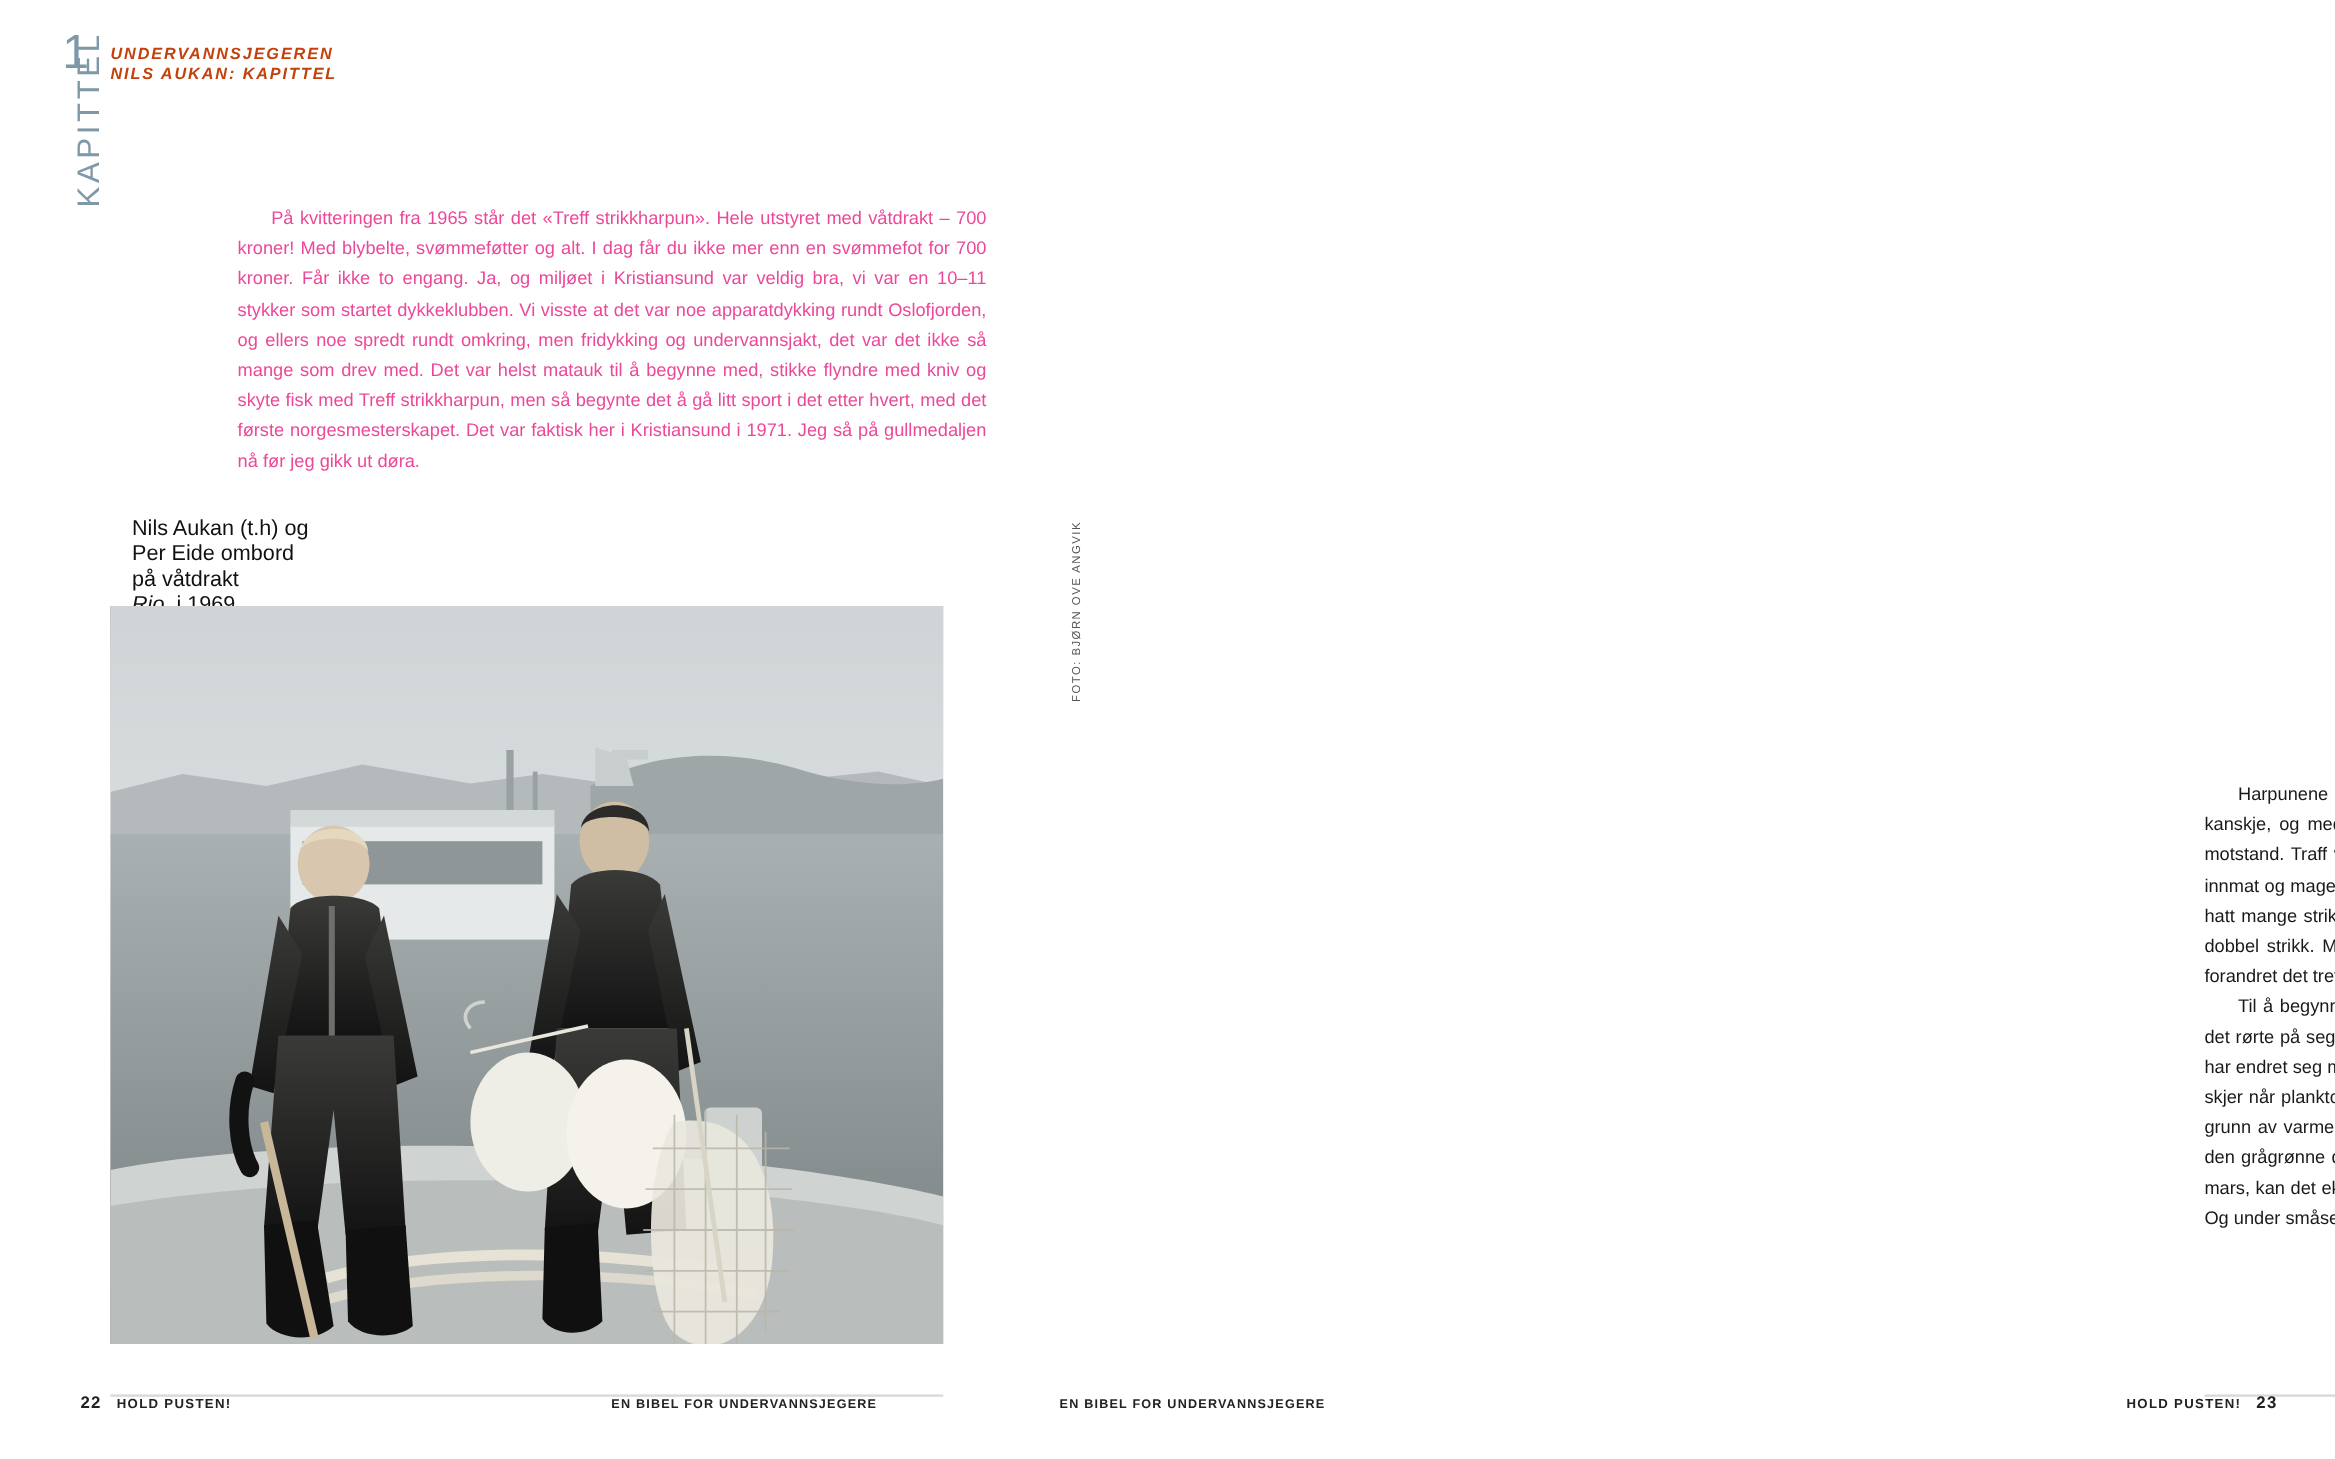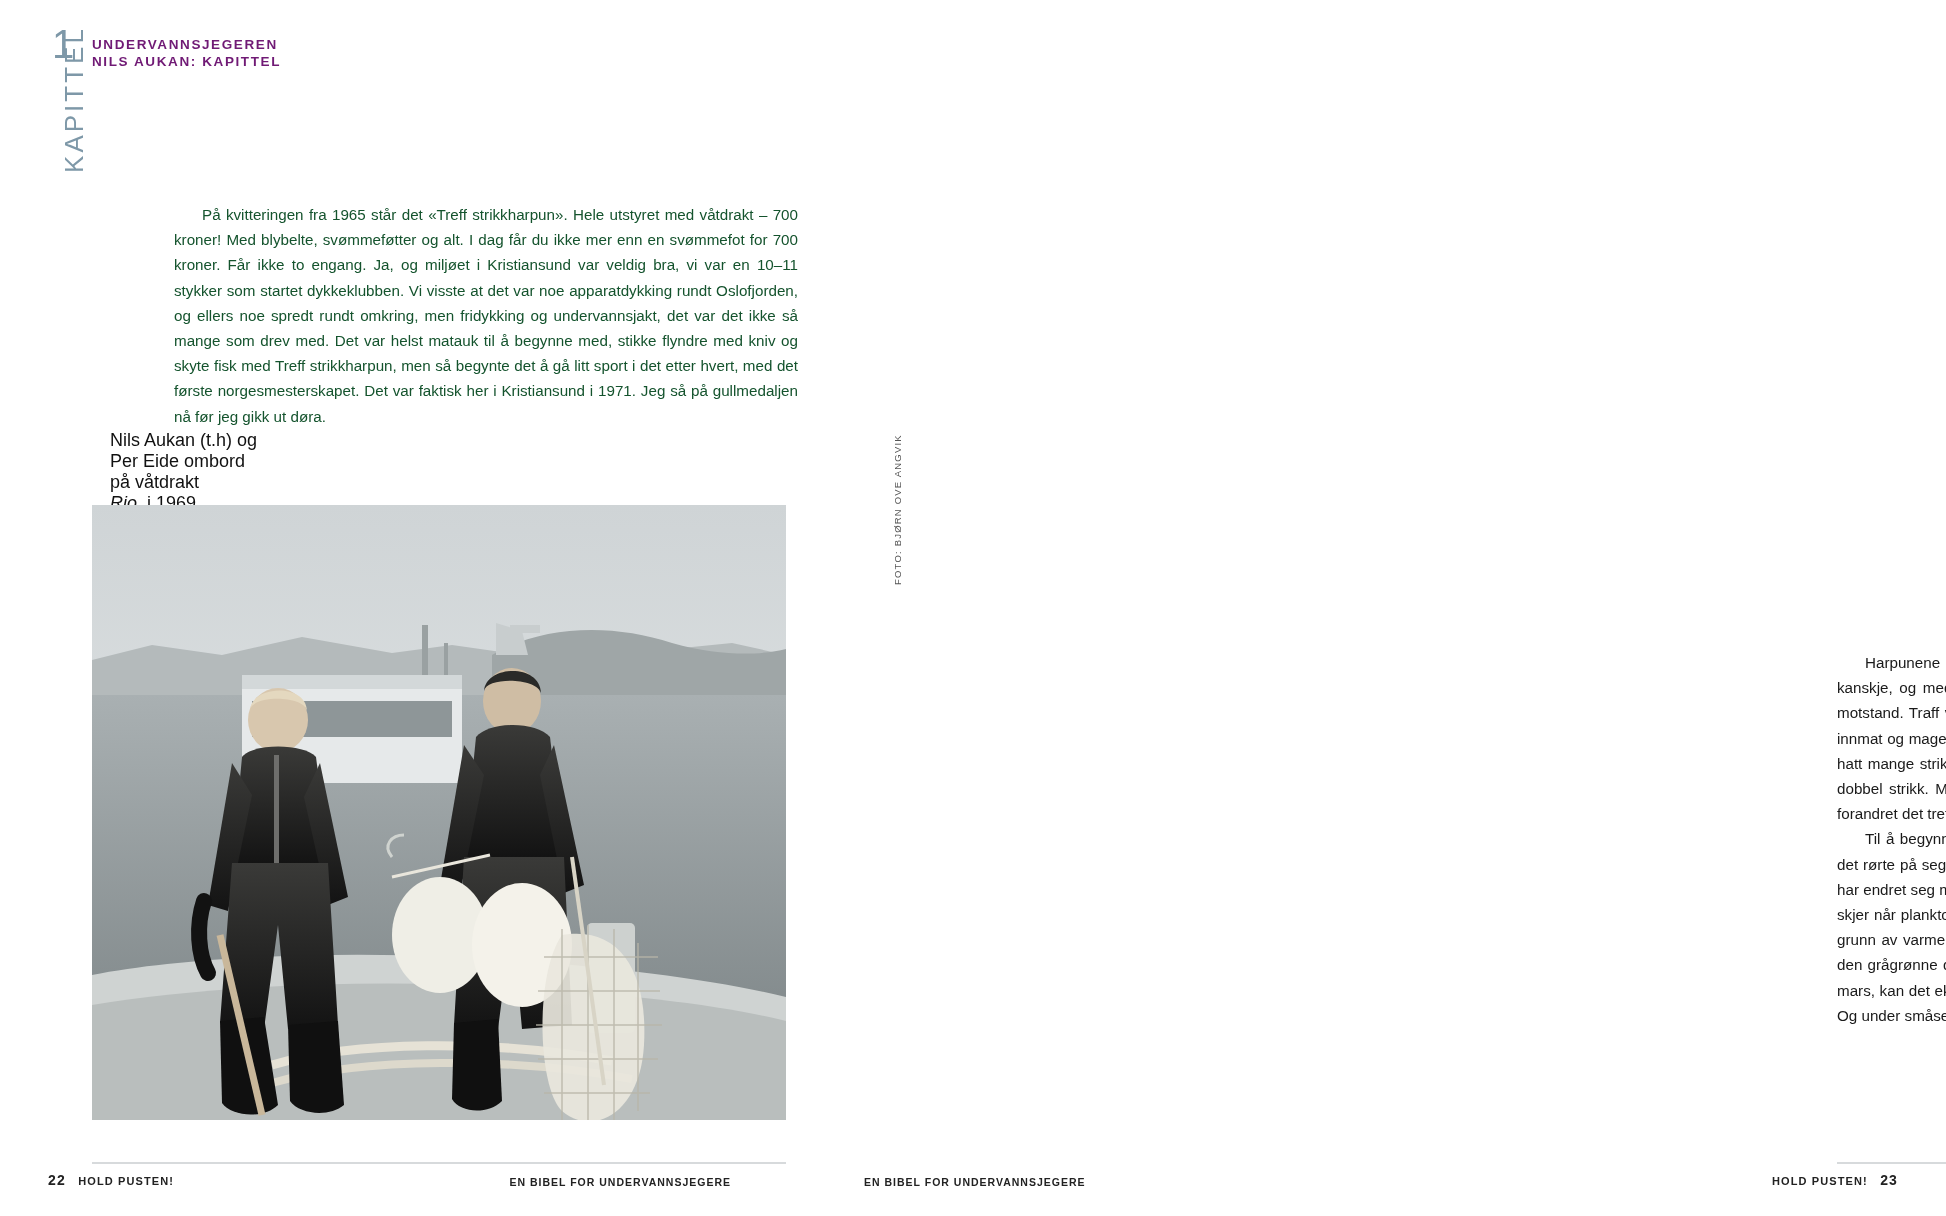--- a/index.html
+++ b/index.html
@@ -23,30 +23,30 @@
     font-size:40px; line-height:40px; font-weight:400; color:#7e98a8;
     text-align:center; letter-spacing:0px;
   }
   .chapter-word {
     position:absolute; left:-46px; top:60px; width:160px;
     transform: rotate(-90deg); transform-origin: 50% 50%;
     font-size:26px; letter-spacing:3px; color:#7e98a8; text-align:center;
   }
   .head-title {
     position:absolute; left:92px; top:36px;
-    color:#701a75; font-size:13.5px; font-weight:bold; letter-spacing:1.6px;
+    color:#c2410c; font-size:13.5px; font-weight:bold; letter-spacing:1.6px;
     line-height:17px;
+    font-style:italic;
   }
   .head-title .sub { font-weight:bold; letter-spacing:1.6px; }
 
   .body-col {
-    position:absolute; left:174px; top:170px; width:624px;
-    font-size:15.2px; line-height:25.2px; color:#14532d;
+    position:absolute; left:198px; top:170px; width:624px;
+    font-size:15.2px; line-height:25.2px; color:#ec4899;
     text-align:justify;
-    margin-top:32px;
   }
   .body-col p { margin:0; }
   .indent { text-indent:28px; }
 
   .caption {
     position:absolute; left:110px; top:430px; width:170px;
     font-size:18px; line-height:21px; color:#111;
   }
   .caption i { font-style:italic;text-align:center; }
 
@@ -57,22 +57,22 @@
   }
 
   .photo-main {
     position:absolute; left:92px; top:505px; width:694px; height:615px;
     background:linear-gradient(#9aa3a6,#c9ced0 28%,#8d9699 55%,#7f898c 100%);
     overflow:hidden;
   }
 
   .footrule { position:absolute; height:2px; background:#d7dadc; }
   .folio {
-    position:absolute; bottom:28px; font-size:11px; letter-spacing:1.1px;
-    color:#222; font-weight:bold;
+    position:absolute; bottom:40px; font-size:11px; letter-spacing:1.1px;
+    color:#222; font-weight:bold;margin-left:19px;
   }
   .folio .num { font-size:14px; }
   .folio-right { font-weight:bold; letter-spacing:1px; font-size:10.5px; color:#222;text-align:center; }
   .right-col {
     position:absolute; left:-109px; top:650px; width:629px;
     font-size:15.2px; line-height:25.2px; color:#1a1a1a; text-align:justify;
   }
   .right-col p { margin:0; }
   svg { display:block; }
 </style>

